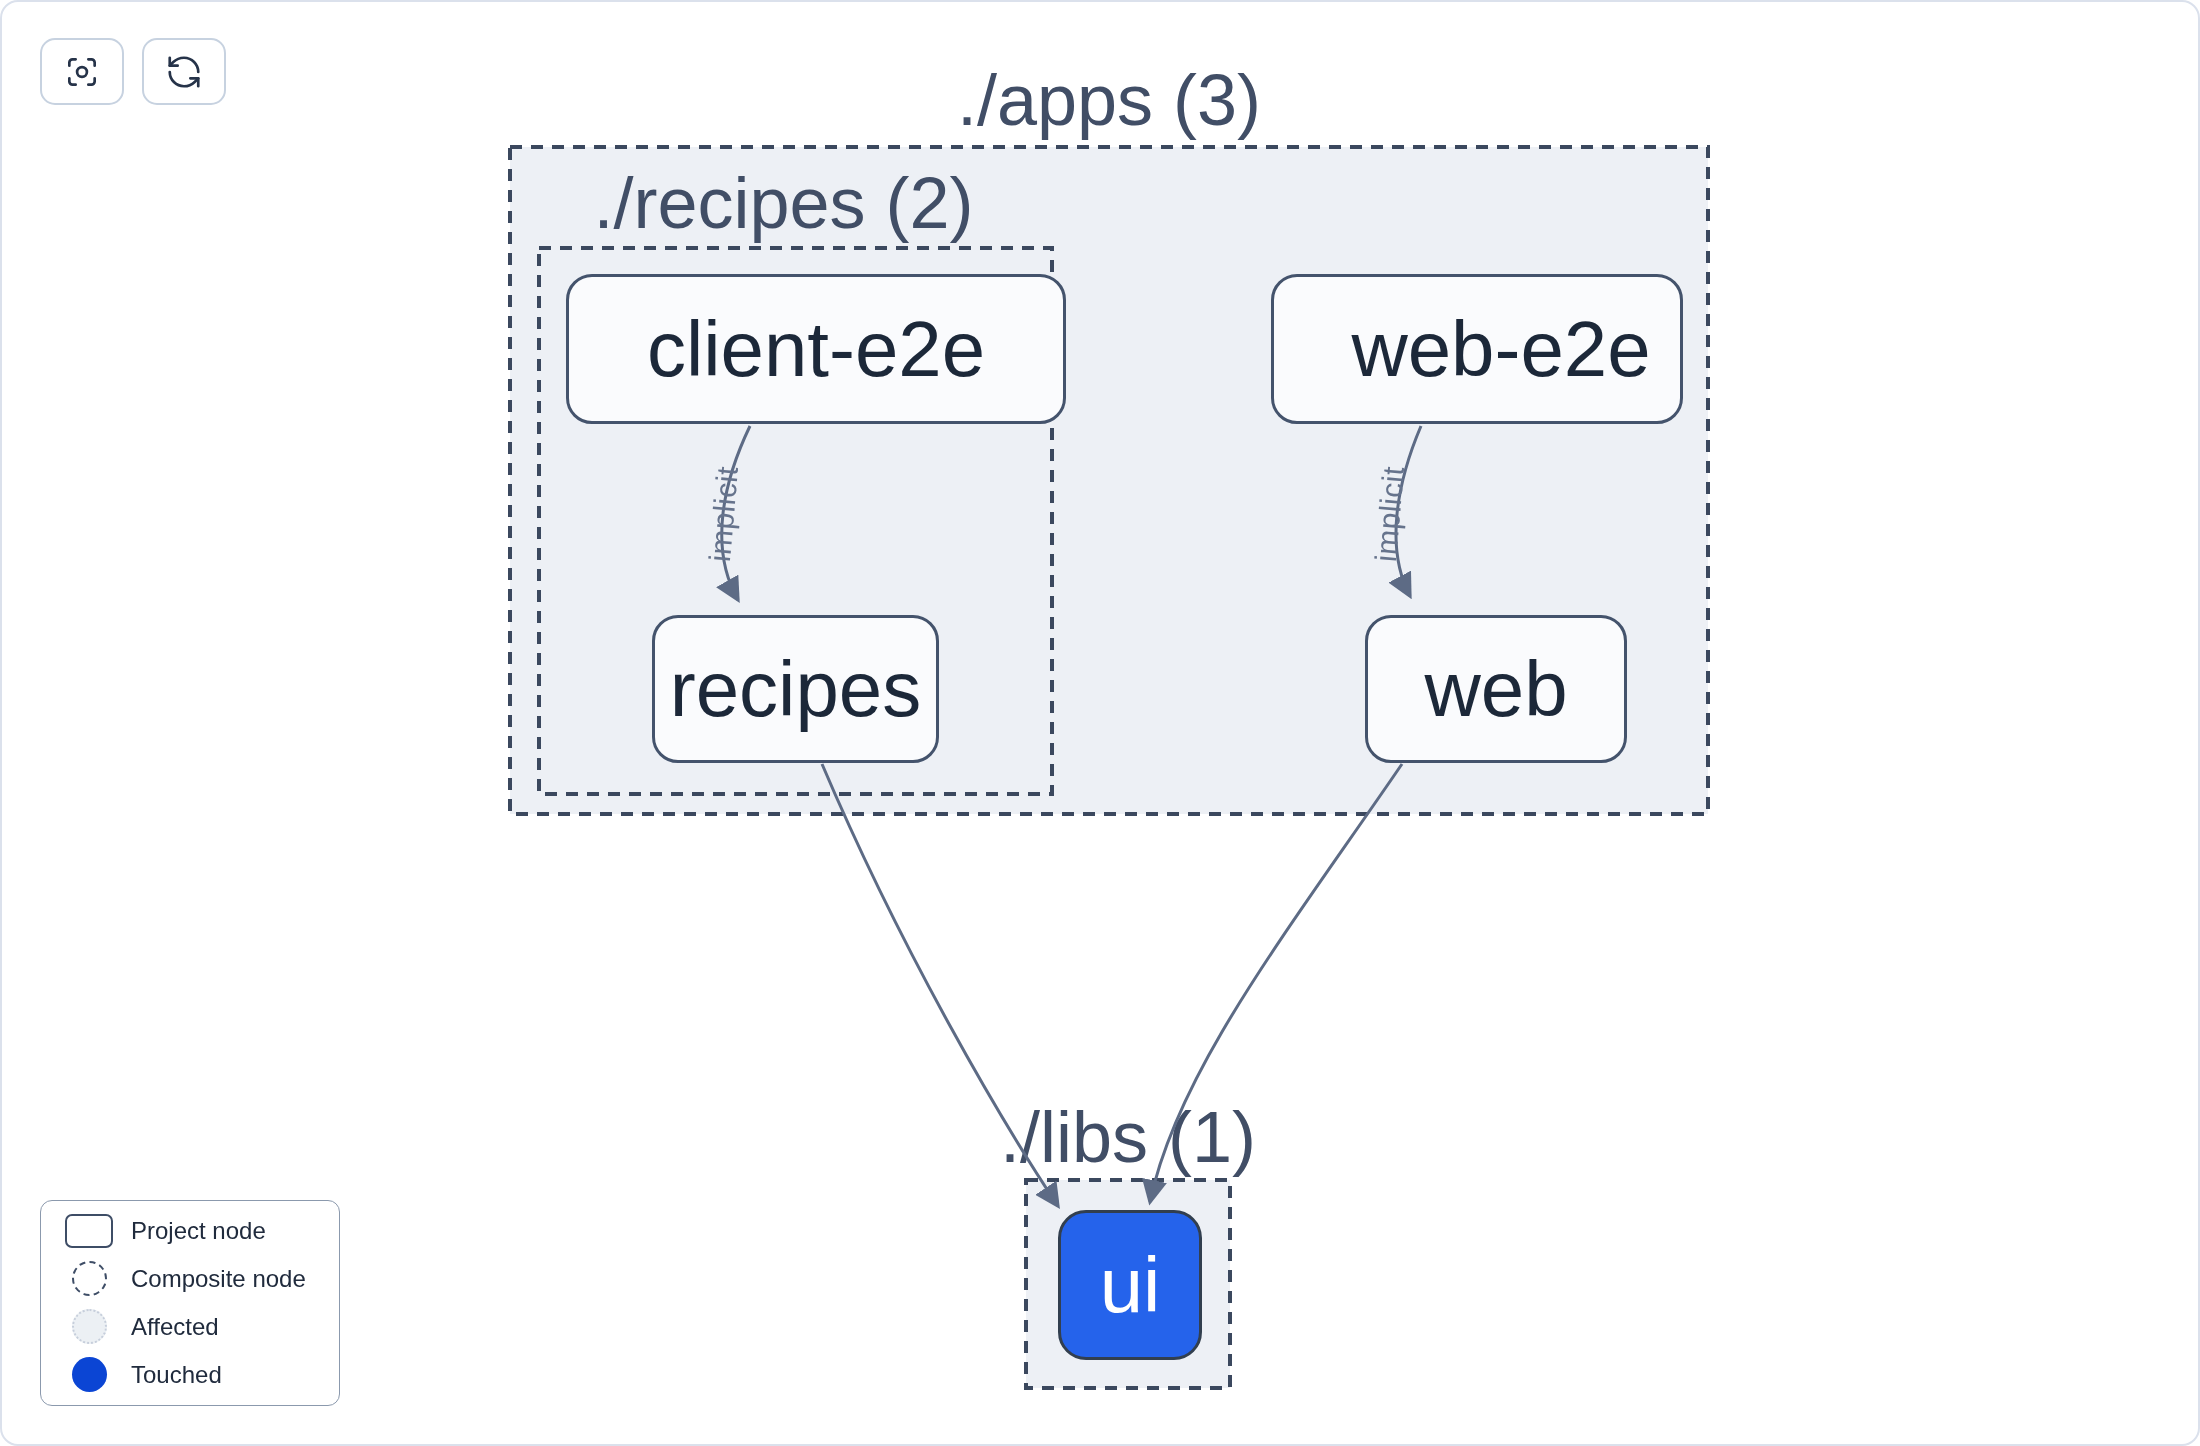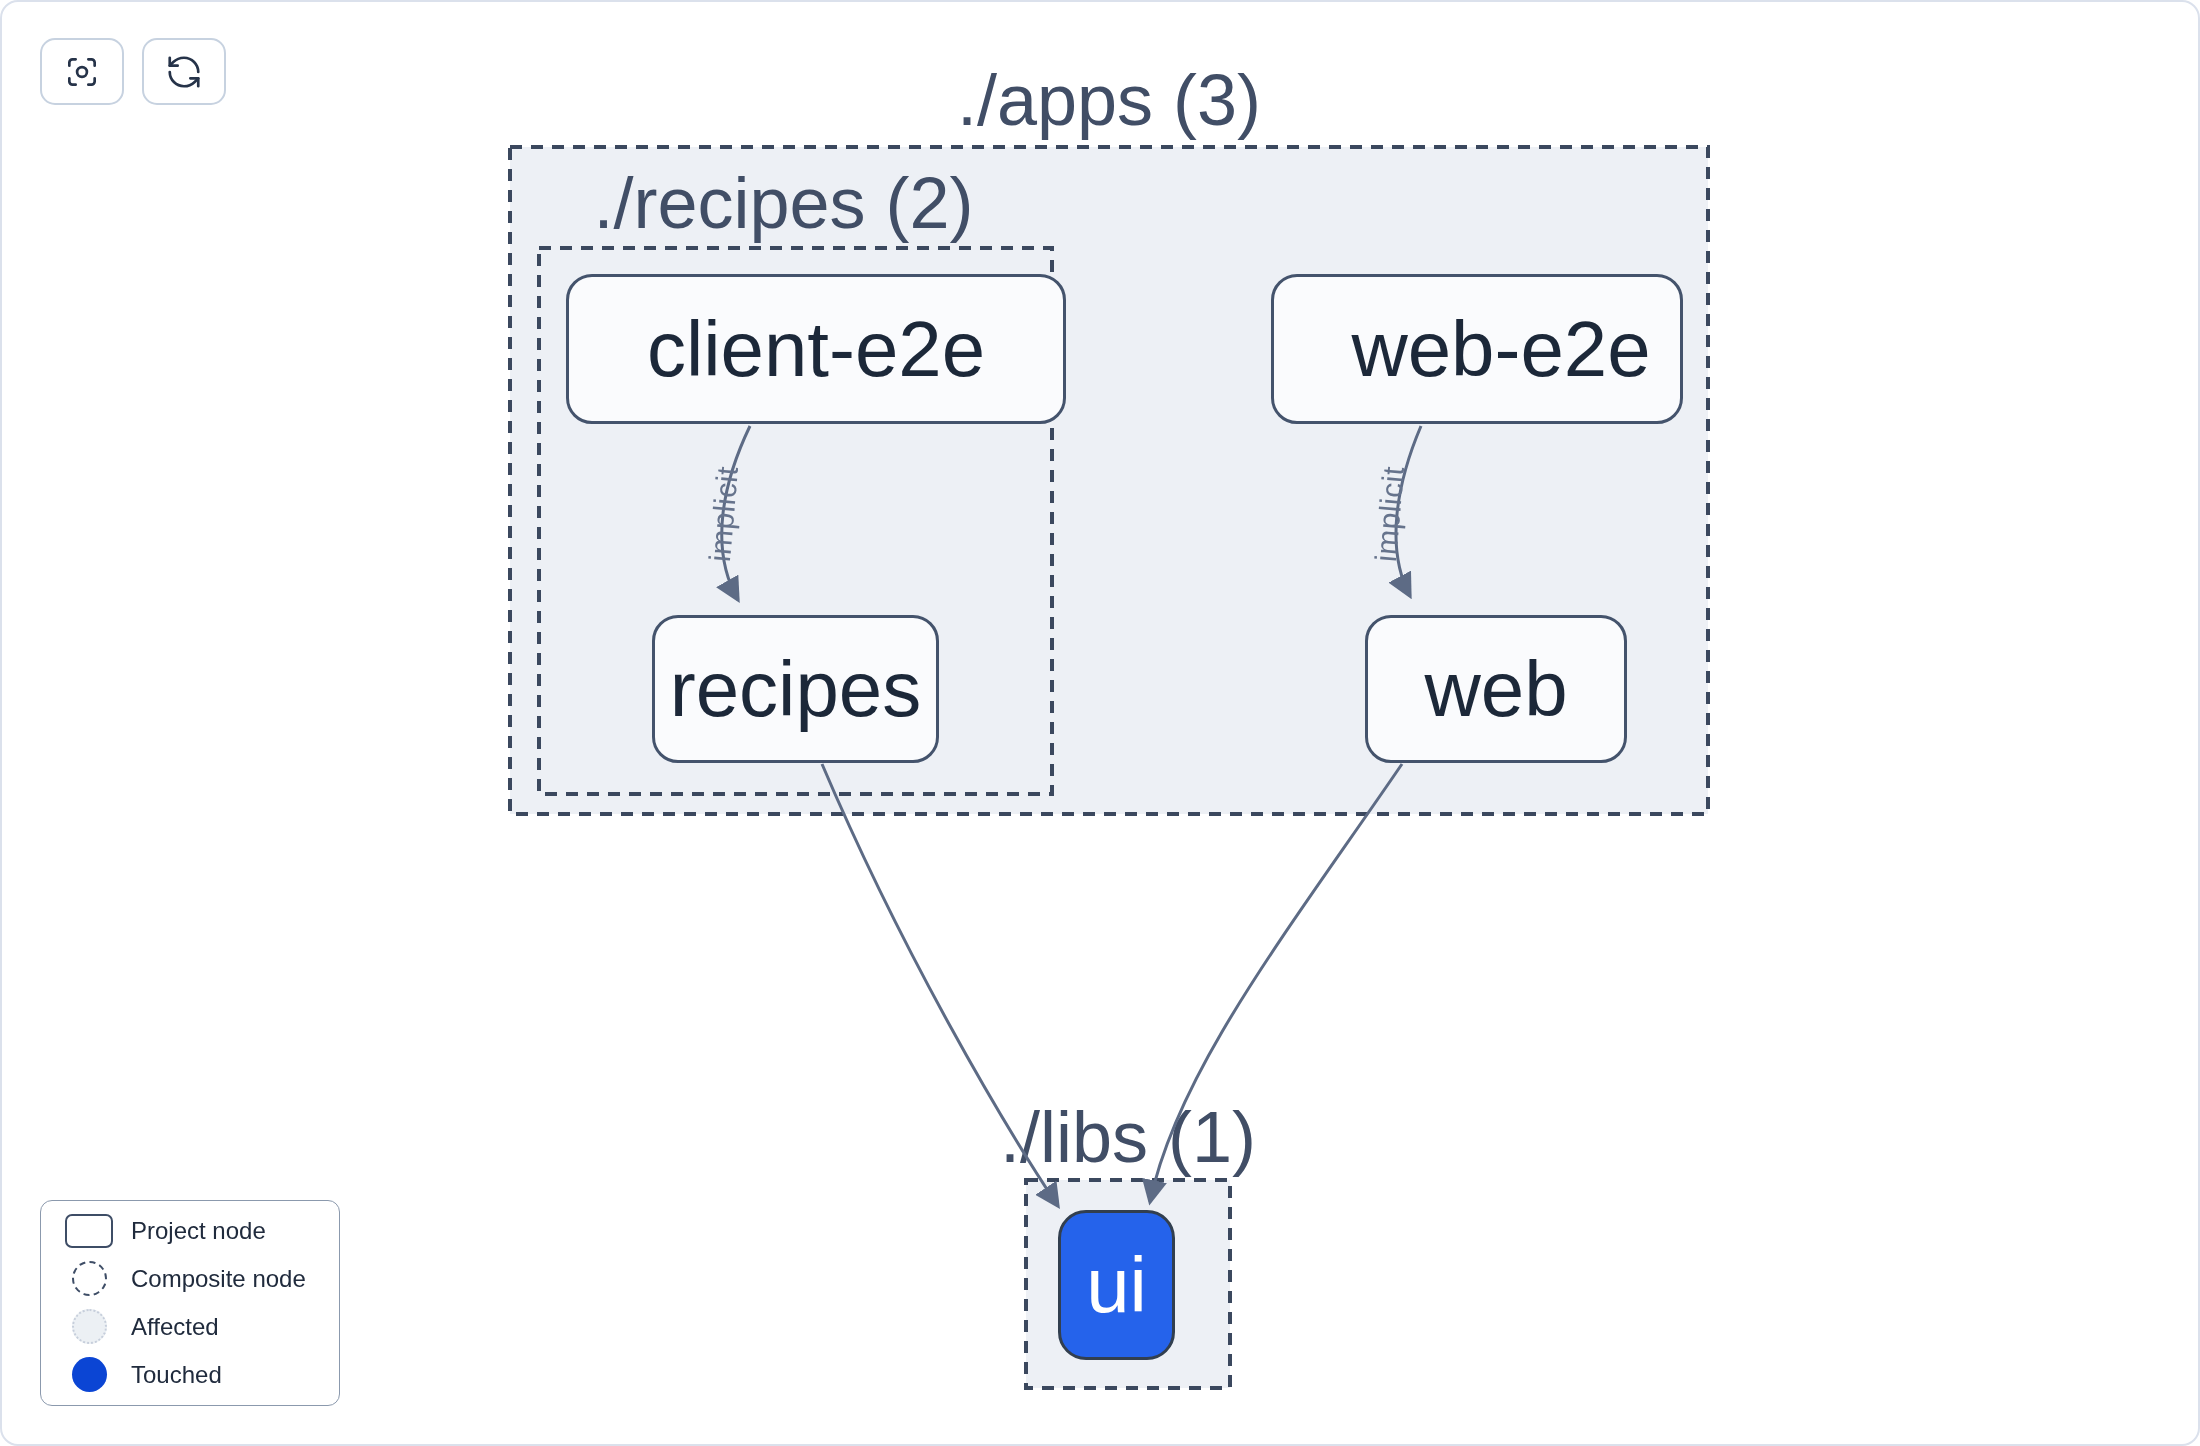--- a/index.html
+++ b/index.html
@@ -51,21 +51,21 @@
     border-radius: 26px;
     display: flex; align-items: center; justify-content: center;
     font-size: 78px; color: #1c2839;
     cursor: pointer;
   }
   .node-client-e2e { left: 564px;  top: 272px;  width: 500px; height: 150px; }
   .node-web-e2e    { left: 1269px; top: 272px;  width: 412px; height: 150px; }
   .node-client     { left: 650px;  top: 613px;  width: 287px; height: 148px; }
   .node-web        { left: 1363px; top: 613px;  width: 262px; height: 148px; }
   .node-ui {
-    left: 1056px; top: 1208px; width: 117px; height: 150px;
+    left: 1056px; top: 1208px; width: 144px; height: 150px;
     background: #2563eb; border-color: #323f4f; color: #ffffff;
     border-radius: 28px;
   }
 
   .edge-label {
     position: absolute;
     font-size: 30px; color: #66738c; letter-spacing: 0.5px;
     transform: translate(-50%, -50%) rotate(-85deg);
     white-space: nowrap;
     pointer-events: none;

